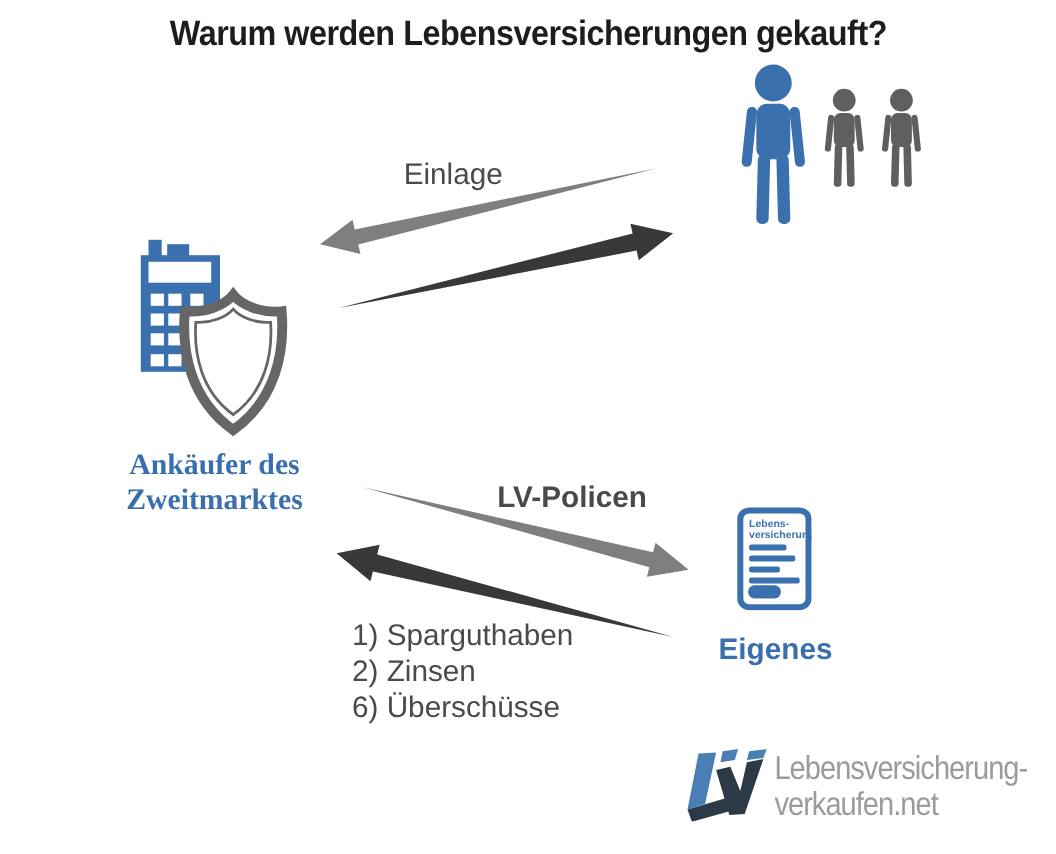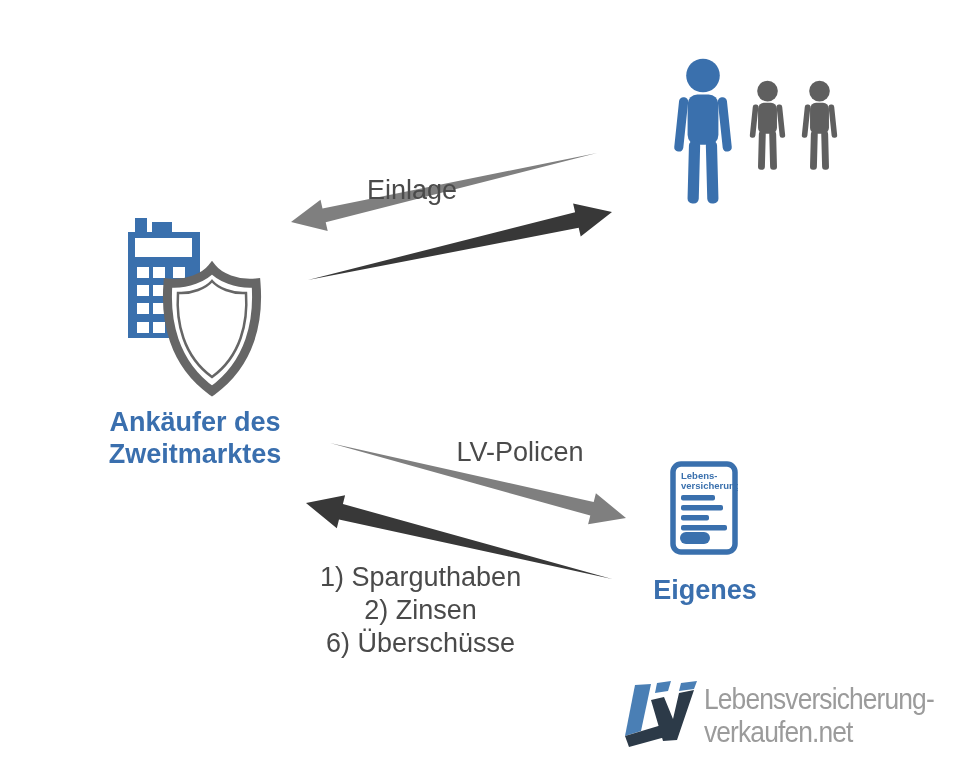--- a/index.html
+++ b/index.html
@@ -2,33 +2,36 @@
 <html><head>
 <meta charset="utf-8">
 <style>
   html,body{margin:0;padding:0;}
   body{font-family:"Liberation Sans",sans-serif;background:#ffffff;}
   .canvas{position:relative;width:960px;height:776px;background:#ffffff;overflow:hidden;}
   .abs{position:absolute;}
   .title{left:0;right:0;top:12px;text-align:center;color:#1d1d1d;}
   .title span{display:inline-block;font-size:32px;font-weight:700;letter-spacing:-0.5px;transform:scaleX(0.92);transform-origin:center top;}
   .node-label{color:#3a6fae;font-weight:700;font-size:27px;line-height:32px;text-align:center;}
-  .flow-label{color:#4a4a4a;font-size:27px;line-height:31px;text-align:center;}
+  .flow-label{color:#4a4a4a;font-size:27px;line-height:31px;}
   .center{text-align:center;}
   .returns-list div{white-space:nowrap;}
   .logo-text{color:#9b9b9b;font-size:30px;line-height:33px;letter-spacing:-1px;transform:scaleX(0.88);transform-origin:left top;}
   svg text{font-family:"Liberation Sans",sans-serif;}
   .arrow-gray{fill:#7f7f7f;}
   .arrow-dark{fill:#383838;}
 </style>
 </head>
 <body>
 
 <div class="canvas">
 
+  <div class="abs title">
+    <span>Warum werden Lebensversicherungen gekauft?</span>
+  </div>
 
   <svg class="abs" style="left:0;top:0;" width="960" height="776" viewBox="0 0 960 776">
     <polygon class="arrow-gray" points="597,153 322.5,208.6 320.5,199.8 291,222 327.7,231 325.7,222.2"></polygon>
     <polygon class="arrow-dark" points="308,280 575.1,212.2 573.1,203.4 612,212 580.7,236.6 578.7,227.8"></polygon>
     <polygon class="arrow-gray" points="330,443 593.7,502 595.9,493.3 626,518 588.1,524.3 590.3,515.6"></polygon>
     <polygon class="arrow-dark" points="612,579 339,519.6 336.8,528.3 306,503 345.1,495.3 342.9,504"></polygon>
   </svg>
 
   <svg class="abs" style="left:126px;top:214px;" width="76" height="126" viewBox="0 0 76 126">
     <g fill="#3a70ad">
@@ -49,21 +52,21 @@
         <rect x="47" y="89" width="12" height="11"></rect>
       <rect x="11" y="108" width="12" height="11"></rect>
         <rect x="27" y="108" width="12" height="11"></rect>
         <rect x="47" y="108" width="12" height="11"></rect>
     </g>
   </svg>
   <svg class="abs" style="left:158px;top:260px;" width="108" height="140" viewBox="0 0 108 140">
     <path d="M 54,8 C 61,17 79,25 98,23 C 101,60 93,103 54,131 C 15,103 7,60 10,23 C 29,25 47,17 54,8 Z" fill="#ffffff" stroke="#666666" stroke-width="9"></path>
     <path d="M 54,21 C 60,28 74,34 88,33 C 90,62 83,96 54,117 C 25,96 18,62 20,33 C 34,34 48,28 54,21 Z" fill="none" stroke="#666666" stroke-width="2.5"></path>
   </svg>
-  <div class="abs node-label" style="left:45px;top:406px;width:300px;">
+  <div class="abs node-label" style="left:45px;top:406px;width:300px;font-family:Liberation Serif, serif;">
     <div>Ankäufer des</div>
     <div>Zweitmarktes</div>
   </div>
 
   <svg class="abs" style="left:668px;top:58px;" width="70" height="147" viewBox="0 0 100 210">
     <g fill="#3a70ad">
       <circle cx="50" cy="25" r="24"></circle>
       <rect x="16" y="56" width="13" height="78" rx="6" transform="rotate(6 22 60)"></rect>
       <rect x="71" y="56" width="13" height="78" rx="6" transform="rotate(-6 78 60)"></rect>
       <rect x="28" y="52" width="44" height="72" rx="14"></rect>
@@ -103,24 +106,24 @@
       <rect x="11" y="44" width="42" height="5.5" rx="2"></rect>
       <rect x="11" y="54" width="28" height="5.5" rx="2"></rect>
       <rect x="11" y="64" width="46" height="5.5" rx="2"></rect>
       <rect x="10" y="71" width="30" height="12" rx="6"></rect>
     </g>
   </svg>
   <div class="abs node-label" style="left:555px;top:574px;width:300px;">
     <div>Eigenes</div>
   </div>
 
-  <div class="abs flow-label center" style="left:312px;top:143px;width:200px;margin-top:32px;">Einlage</div>
+  <div class="abs flow-label center" style="left:312px;top:143px;width:200px;">Einlage</div>
 
 
-  <div class="abs flow-label center" style="left:420px;top:437px;width:200px;">LV-Policen</div>
+  <div class="abs flow-label center" style="left:420px;top:437px;width:200px;font-weight:bold;">LV-Policen</div>
 
   <div class="abs flow-label returns-list" style="left:320px;top:561px;line-height:33px;">
     <div>1) Sparguthaben</div>
     <div>2) Zinsen</div>
     <div>6) Überschüsse</div>
   </div>
 
   <svg class="abs" style="left:617px;top:681px;" width="84" height="66" viewBox="0 0 84 66">
     <polygon points="18,4 34,3 24,50 8,55" fill="#4a7fb5"></polygon>
     <polygon points="40,2 54,0 51,10 38,12" fill="#4a7fb5"></polygon>

